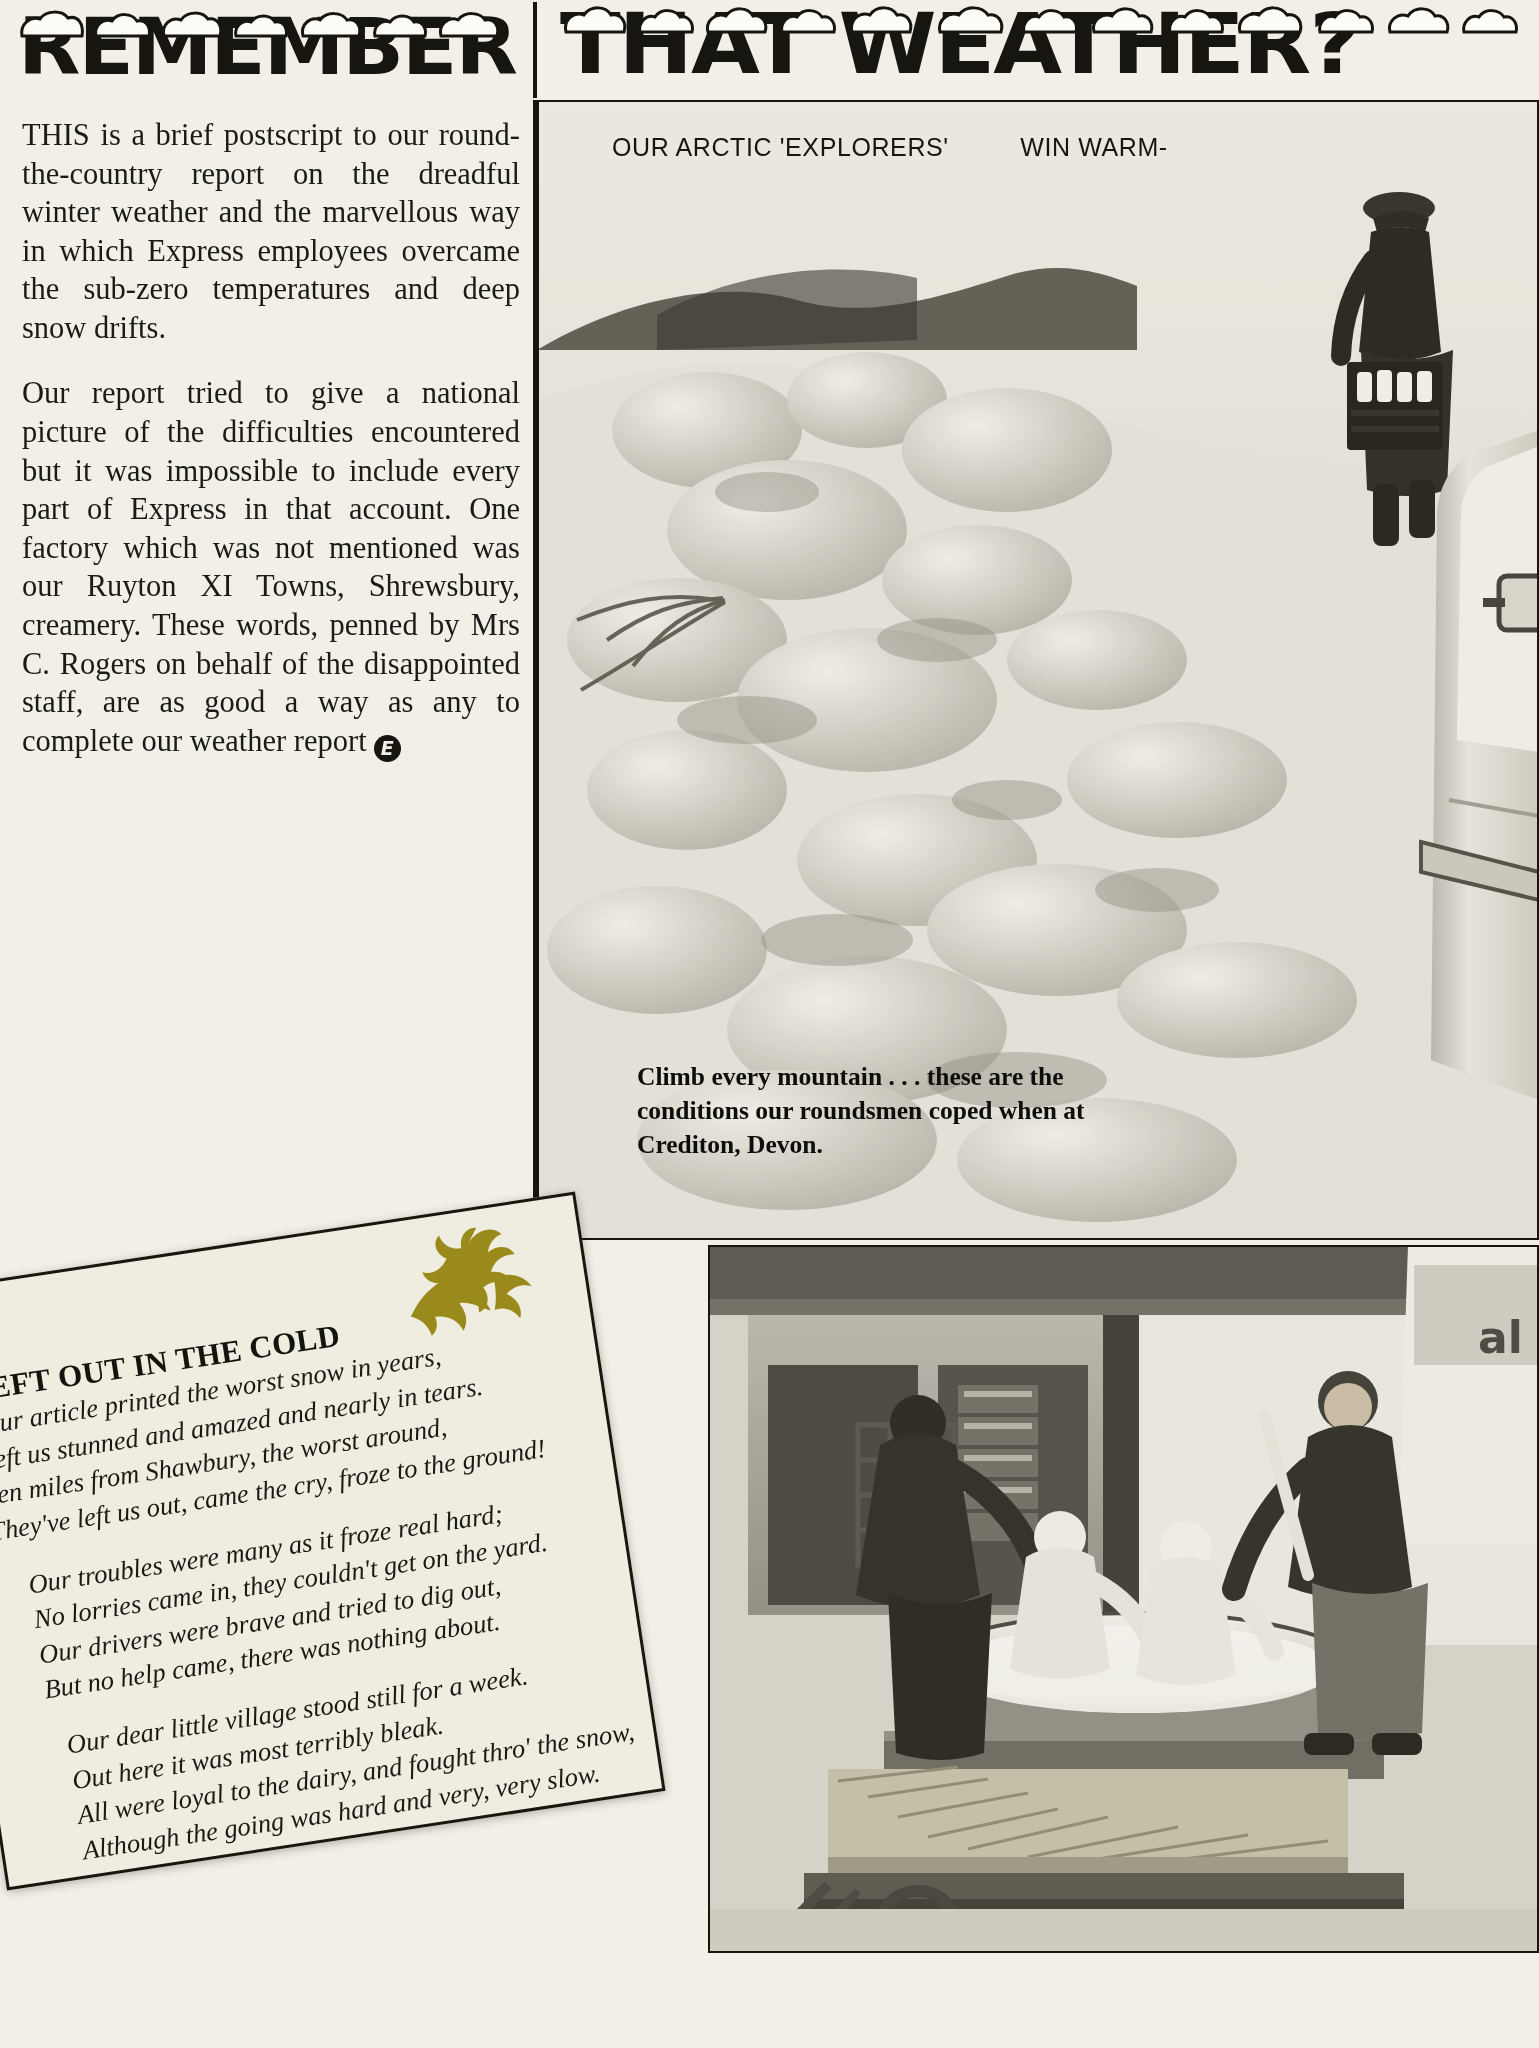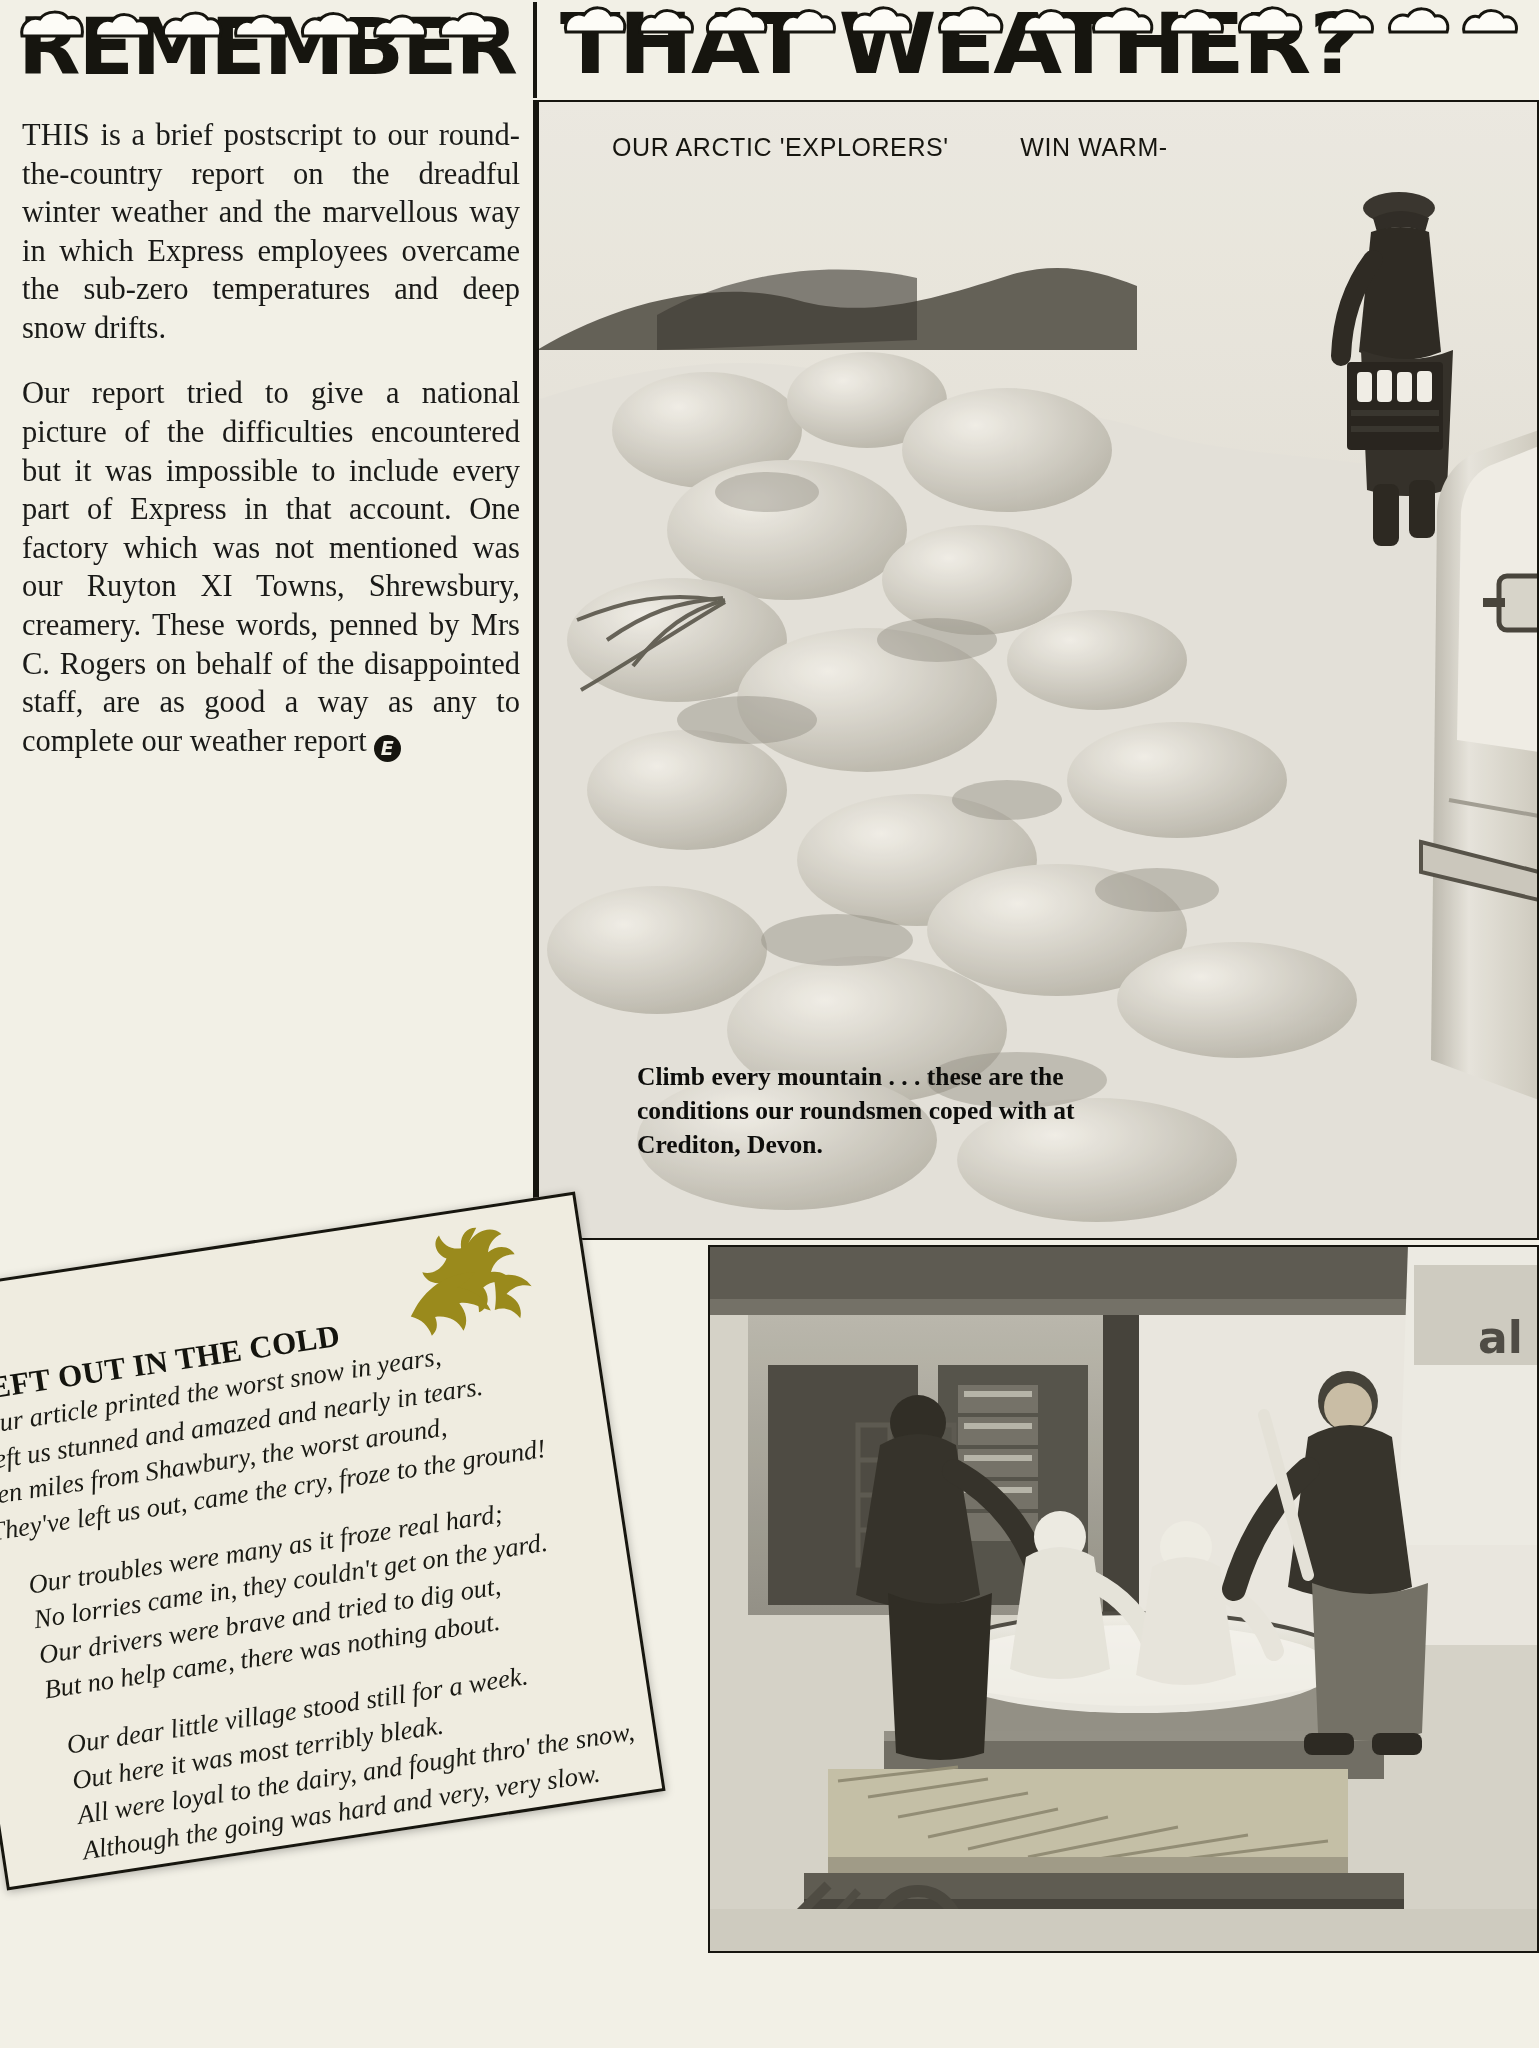--- a/index.html
+++ b/index.html
@@ -269,21 +269,21 @@
       <rect x="0" y="0" width="1002" height="1140" fill="none" stroke="#16150f" stroke-width="4"></rect>
     </svg>
     <div class="halftone"></div>
   </div>
 
   <div class="overline">
     <span>OUR ARCTIC 'EXPLORERS'</span>
     <span style="display:inline-block;width:64px"></span><span>WIN WARM-</span>
   </div>
 
-  <div class="cap1">Climb every mountain . . . these are the conditions our roundsmen coped with at Crediton, Devon.</div>
+  <div class="cap1">Climb every mountain . . . these are the conditions our roundsmen coped when at Crediton, Devon.</div>
 
   <div class="photo2">
     <svg width="831" height="708" viewBox="0 0 831 708" preserveAspectRatio="none">
       <defs>
         <linearGradient id="wallg" x1="0" y1="0" x2="0" y2="1">
           <stop offset="0" stop-color="#b9b7ae"></stop>
             <stop offset="1" stop-color="#8f8d85"></stop>
         </linearGradient>
         <linearGradient id="tankg" x1="0" y1="0" x2="0" y2="1">
           <stop offset="0" stop-color="#f4f3ee"></stop>

